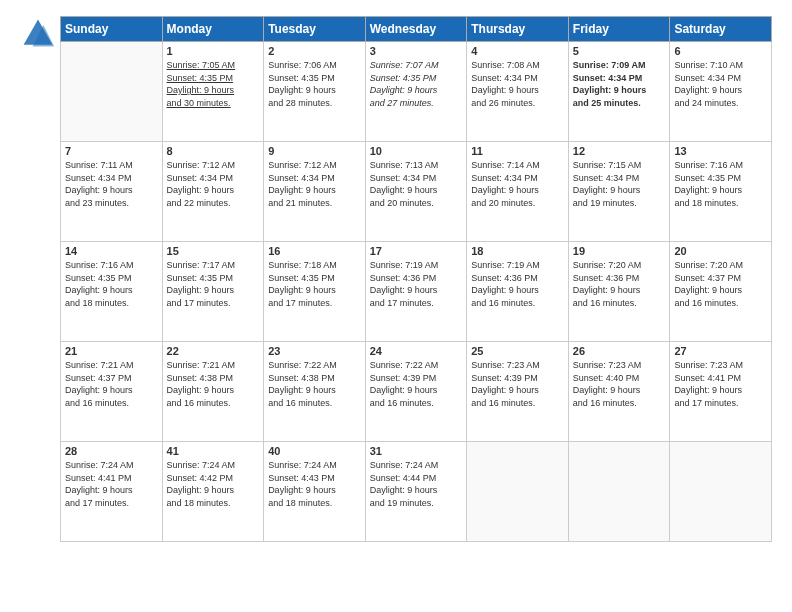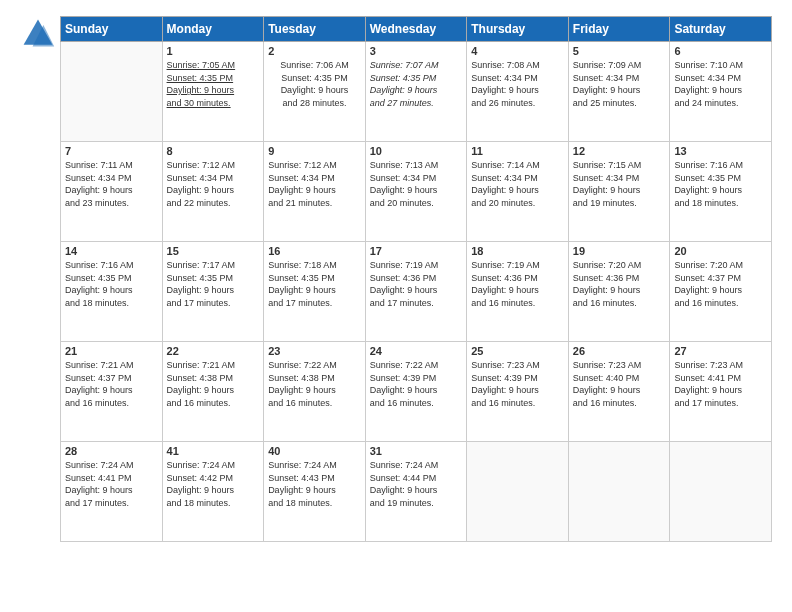--- a/index.html
+++ b/index.html
@@ -130,42 +130,42 @@
           <td class="empty-cell"></td>
           <td>
             <span class="day-num">1</span>
             <div class="day-info" style="white-space: pre-line; text-decoration: underline;">Sunrise: 7:05 AM
 Sunset: 4:35 PM
 Daylight: 9 hours
 and 30 minutes.</div>
           </td>
           <td>
             <span class="day-num">2</span>
-            <div class="day-info" style="white-space: pre-line; text-align: center;">Sunrise: 7:06 AM
+            <div class="day-info" style="white-space: pre-line;">Sunrise: 7:06 AM
 Sunset: 4:35 PM
 Daylight: 9 hours
 and 28 minutes.</div>
           </td>
           <td>
             <span class="day-num">3</span>
             <div class="day-info" style="white-space: pre-line; font-style: italic;">Sunrise: 7:07 AM
 Sunset: 4:35 PM
 Daylight: 9 hours
 and 27 minutes.</div>
           </td>
           <td>
             <span class="day-num">4</span>
             <div class="day-info" style="white-space: pre-line;">Sunrise: 7:08 AM
 Sunset: 4:34 PM
 Daylight: 9 hours
 and 26 minutes.</div>
           </td>
           <td>
             <span class="day-num">5</span>
-            <div class="day-info" style="white-space: pre-line;">Sunrise: 7:09 AM
+            <div class="day-info" style="white-space: pre-line; font-weight: bold;">Sunrise: 7:09 AM
 Sunset: 4:34 PM
 Daylight: 9 hours
 and 25 minutes.</div>
           </td>
           <td>
             <span class="day-num">6</span>
             <div class="day-info" style="white-space: pre-line;">Sunrise: 7:10 AM
 Sunset: 4:34 PM
 Daylight: 9 hours
 and 24 minutes.</div>

